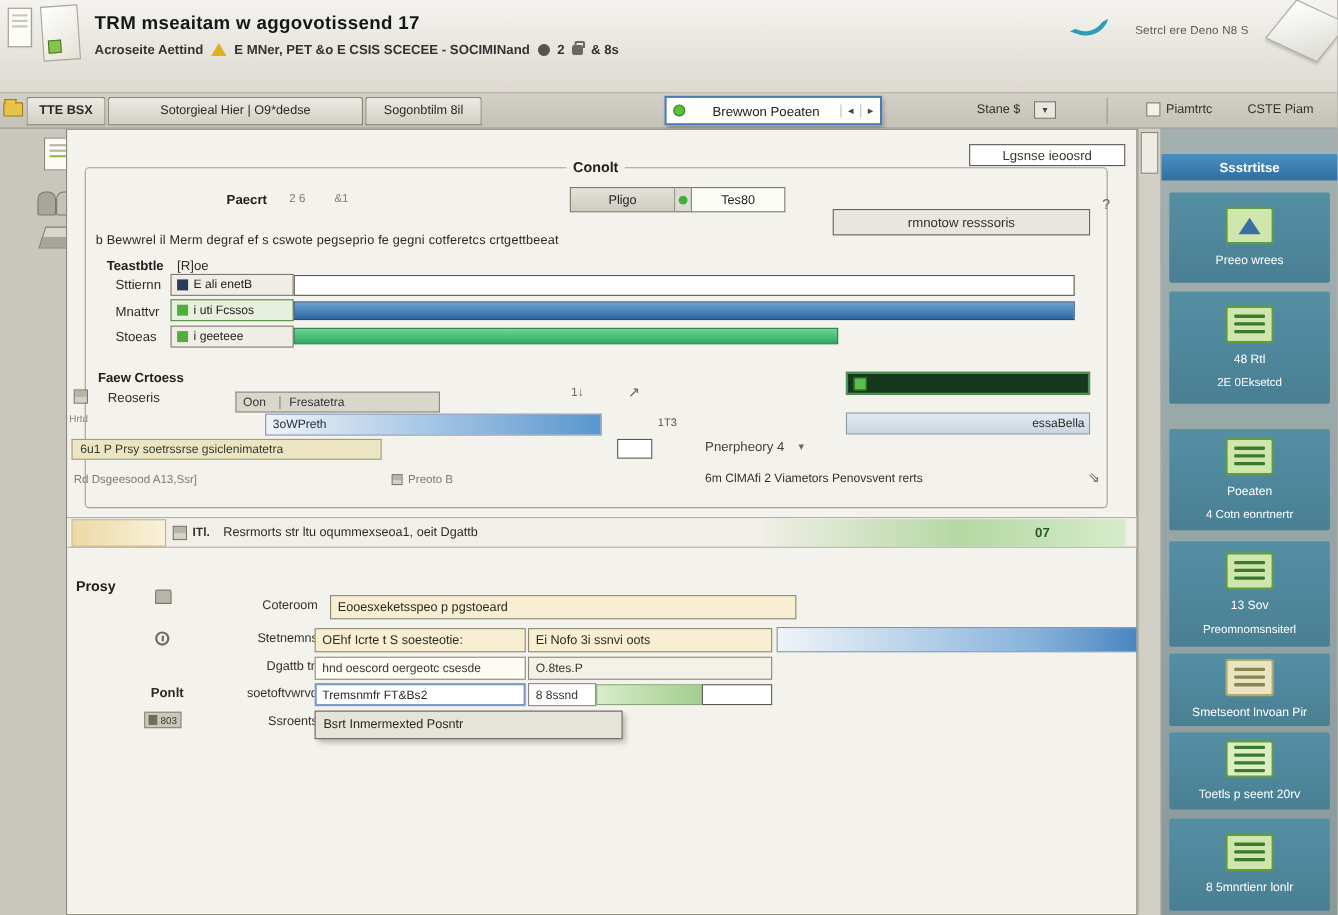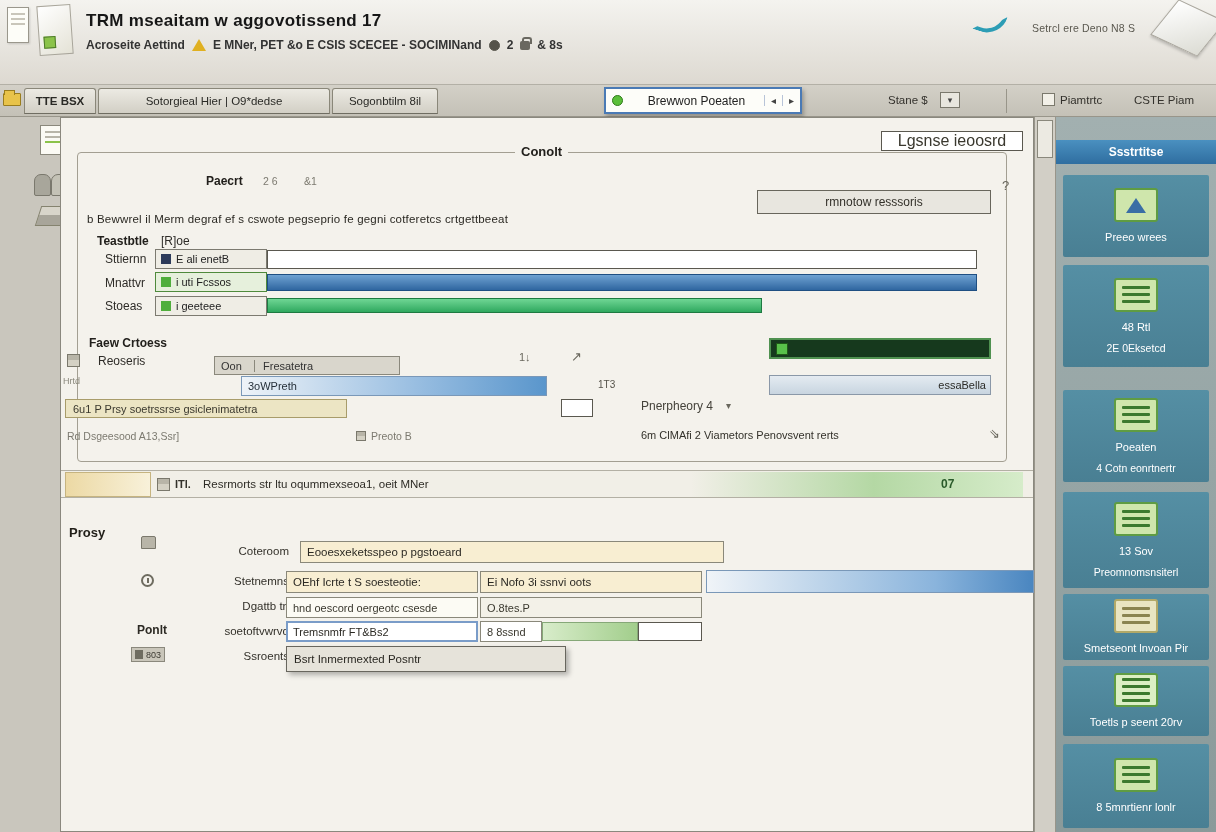--- a/index.html
+++ b/index.html
@@ -148,26 +148,33 @@
   </div>
 
   <div class="abs page-ico" style="left:40px;top:125px"></div>
   <div class="abs users-ico" style="left:34px;top:164px"></div>
   <div class="abs layers-ico" style="left:38px;top:206px"></div>
   <div class="abs menu-ico" style="left:96px;top:170px"></div>
   <div class="abs plant" style="left:142px;top:158px"></div>
 
   <div class="abs panel">
 
-    <div class="abs inputw" style="left:820px;top:13px;width:142px;height:20px;font-size:16px;display:flex;align-items:center;justify-content:center;color:#3a382e">Lgsnse ieoosrd</div>
+    <div class="abs inputw" style="left:820px;top:13px;width:142px;height:20px;font-size:12px;display:flex;align-items:center;justify-content:center;color:#3a382e">Lgsnse ieoosrd</div>
 
     <div class="abs gbox" style="left:16px;top:34px;width:930px;height:310px"></div>
 
     <div class="abs lbl-b" style="left:454px;top:26px;background:#f4f2ec;padding:0 6px;font-size:13px">Conolt</div>
 
+    <div class="abs" style="left:457px;top:52px;display:flex">
+      <div style="width:96px;height:23px;background:linear-gradient(#e4e1d8,#cfccc2);border:1px solid #7a786c;display:flex;align-items:center;justify-content:center;font-size:11.5px">Pligo</div>
+      <div style="width:14px;height:23px;border-top:1px solid #7a786c;border-bottom:1px solid #7a786c;background:#dedbd2;display:flex;align-items:center;justify-content:center">
+          <span style="width:8px;height:8px;border-radius:50%;background:#3fae3a;display:block"></span>
+        </div>
+      <div style="width:86px;height:23px;background:#fdfdf8;border:1px solid #7a786c;display:flex;align-items:center;justify-content:center;font-size:11.5px">Tes80</div>
+    </div>
 
     <div class="abs" style="left:696px;top:72px;width:234px;height:24px;background:#e8e6df;border:1px solid #68665c;display:flex;align-items:center;justify-content:center;font-size:12px;color:#33312a">rmnotow resssoris</div>
     <div class="abs glyph" style="left:941px;top:60px">?</div>
 
     <div class="abs lbl-b" style="left:145px;top:56px">Paecrt</div>
     <div class="abs small" style="left:202px;top:57px">2  6</div>
     <div class="abs small" style="left:243px;top:57px">&amp;1</div>
 
     <div class="abs" style="left:26px;top:95px;font-size:11.5px;color:#2a2822;letter-spacing:.2px">b Bewwrel il Merm degraf ef s cswote pegseprio fe gegni cotferetcs crtgettbeeat</div>
 
@@ -227,21 +234,21 @@
     <div class="abs blufld" style="left:708px;top:257px;width:222px;height:20px">essaBella</div>
     <div class="abs lbl" style="left:580px;top:281px;color:#44423a">Pnerpheory 4</div>
     <div class="abs glyph" style="left:665px;top:282px;font-size:10px">▾</div>
     <div class="abs" style="left:580px;top:311px;font-size:11px;color:#33312a">6m ClMAfi 2 Viametors Penovsvent rerts</div>
     <div class="abs glyph" style="left:928px;top:308px">⇘</div>
 
     <div class="abs toolrow" style="left:0;top:352px;width:972px;height:28px">
       <div class="abs tool-left" style="left:4px;top:1px;width:86px;height:25px"></div>
       <div class="abs grid-ico" style="left:96px;top:7px"></div>
       <div class="abs" style="left:114px;top:7px;font-size:11px;font-weight:bold;color:#33312a">ITl.</div>
-      <div class="abs" style="left:142px;top:7px;font-size:11.5px;color:#2e2c26">Resrmorts str ltu oqummexseoa1, oeit MNer</div>
+      <div class="abs" style="left:142px;top:7px;font-size:11.5px;color:#2e2c26">Resrmorts str ltu oqummexseoa1, oeit Dgattb</div>
       <div class="abs tool-right" style="left:630px;top:1px;width:332px;height:25px"></div>
       <div class="abs" style="left:880px;top:6px;font-size:12px;font-weight:bold;color:#2a5a2a">07</div>
     </div>
 
     <div class="abs" style="left:8px;top:407px;font-size:13px;font-weight:bold;color:#22201a">Prosy</div>
     <div class="abs stamp-ico" style="left:80px;top:418px"></div>
     <div class="abs clock-ico" style="left:80px;top:456px"></div>
 
     <div class="abs rlab" style="left:140px;top:427px;width:88px">Coteroom</div>
     <div class="abs cream-in" style="left:239px;top:423px;width:424px;height:22px">Eooesxeketsspeo p pgstoeard</div>

